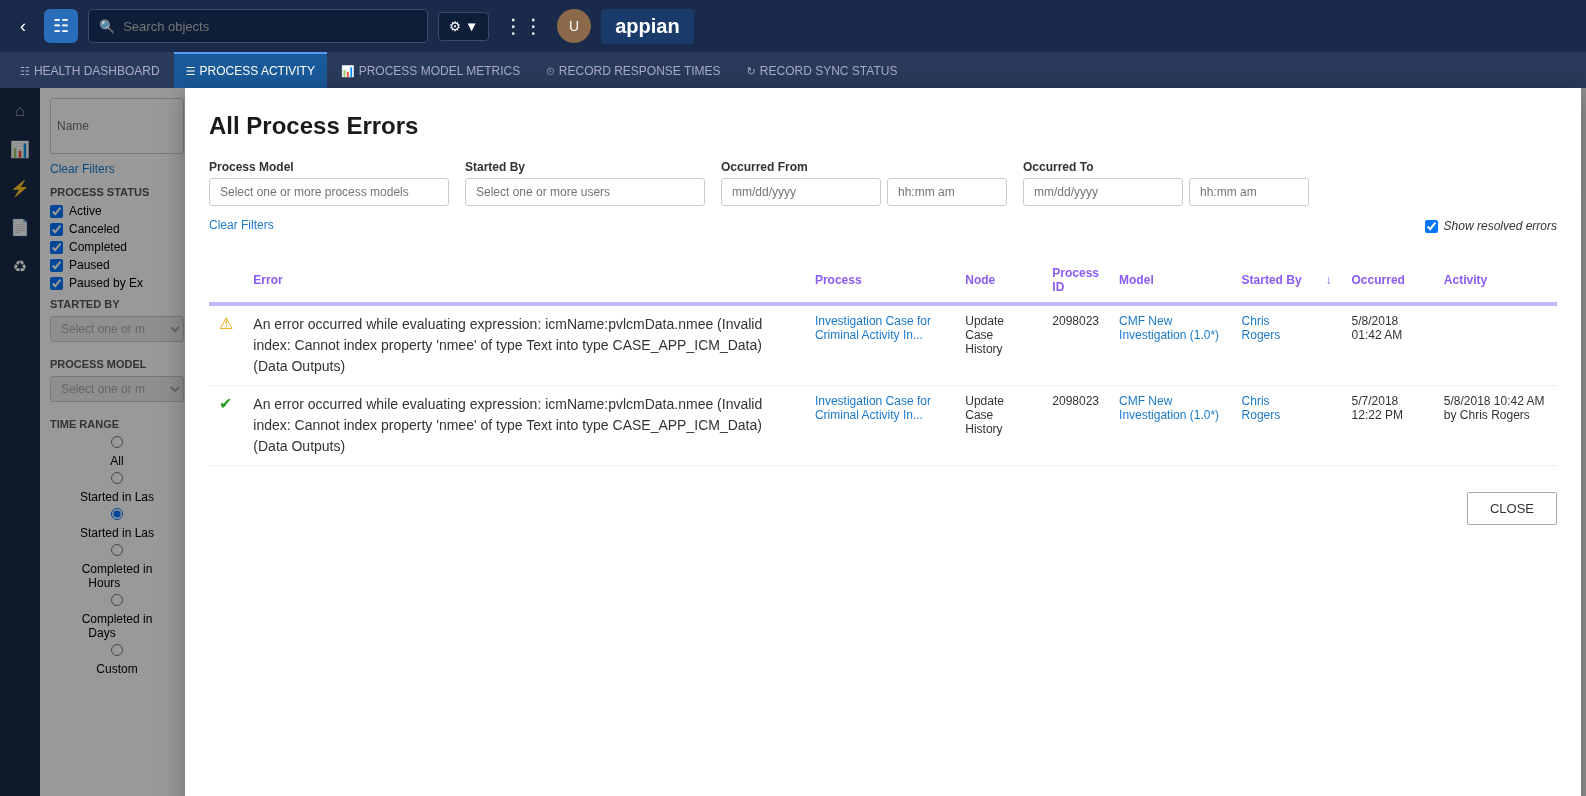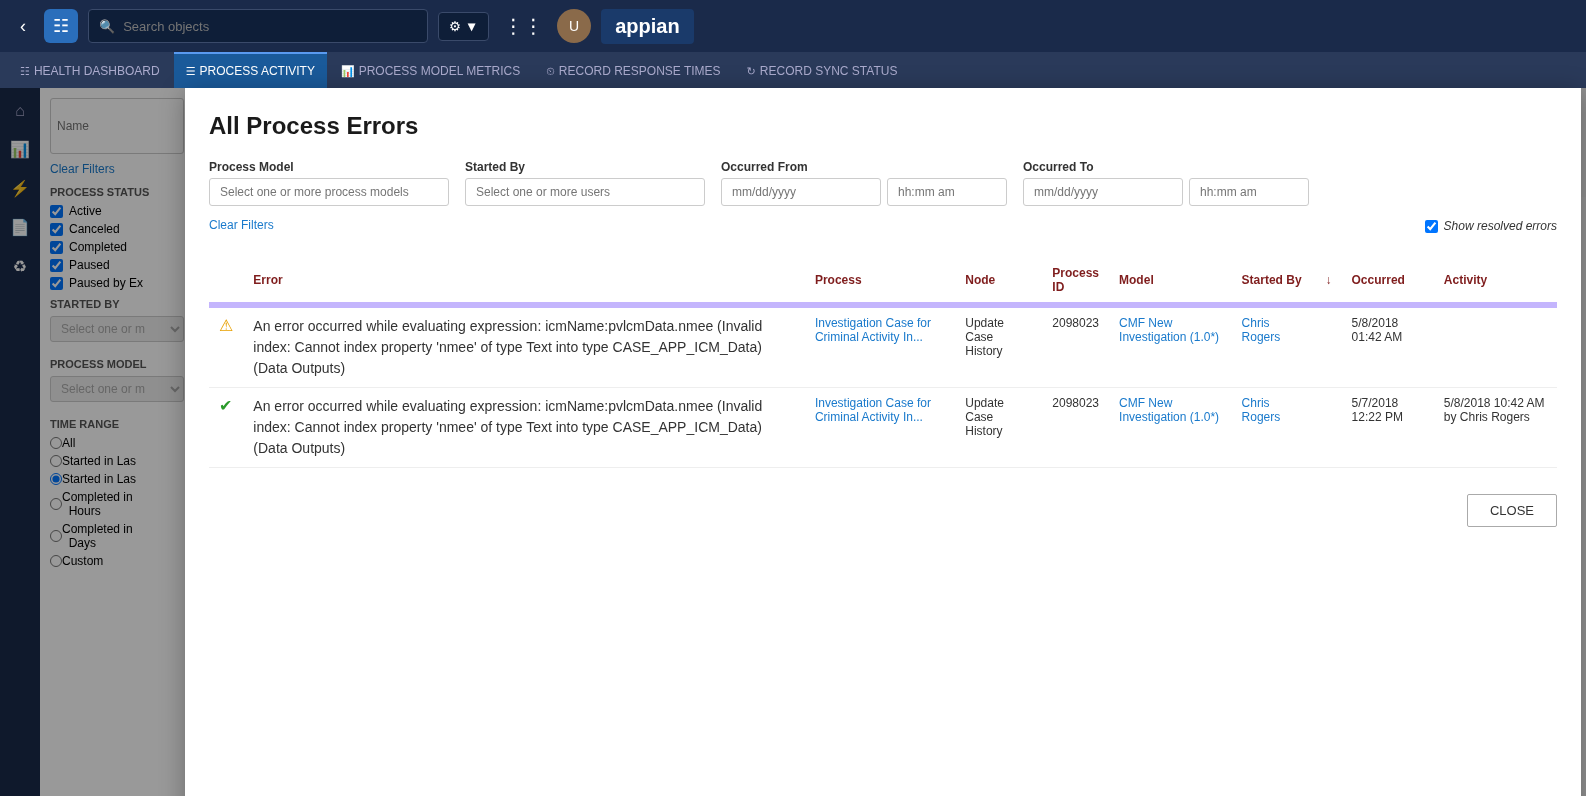--- a/index.html
+++ b/index.html
@@ -127,22 +127,23 @@
       text-transform: uppercase;
     }
     .checkbox-row {
       display: flex; align-items: center;
       gap: 6px; margin-bottom: 4px;
       font-size: 12px;
     }
     .checkbox-row input[type=checkbox] { width: 13px; height: 13px; }
     .radio-row {
       display: flex; align-items: center;
-      margin-bottom: 4px;
+      gap: 6px; margin-bottom: 4px;
       font-size: 12px;
+      flex-direction: column;
     }
     .radio-row input[type=radio] { width: 12px; height: 12px; }
     .sidebar-select {
       width: 100%; border: 1px solid #ccc;
       border-radius: 3px; padding: 4px 6px;
       font-size: 12px; margin-bottom: 8px;
       color: #aaa;
     }
 
     
@@ -225,22 +226,22 @@
 
     
     .errors-table {
       width: 100%;
       border-collapse: collapse;
       font-size: 12px;
     }
     .errors-table th {
       text-align: left;
       padding: 8px 10px;
-      border-bottom: 6px solid #c4b5fd;
-      font-weight: bold; color: #7f1d1d;
+      border-bottom: 4px solid #c4b5fd;
+      font-weight: bold; color: #8b5cf6;
       background: white;
       white-space: nowrap;
     }
     .errors-table td {
       padding: 8px 10px;
       border-bottom: 1px solid #eee;
       vertical-align: top;
       color: #333;
     }
     .link-text { color: #1a7acc; cursor: pointer; }

